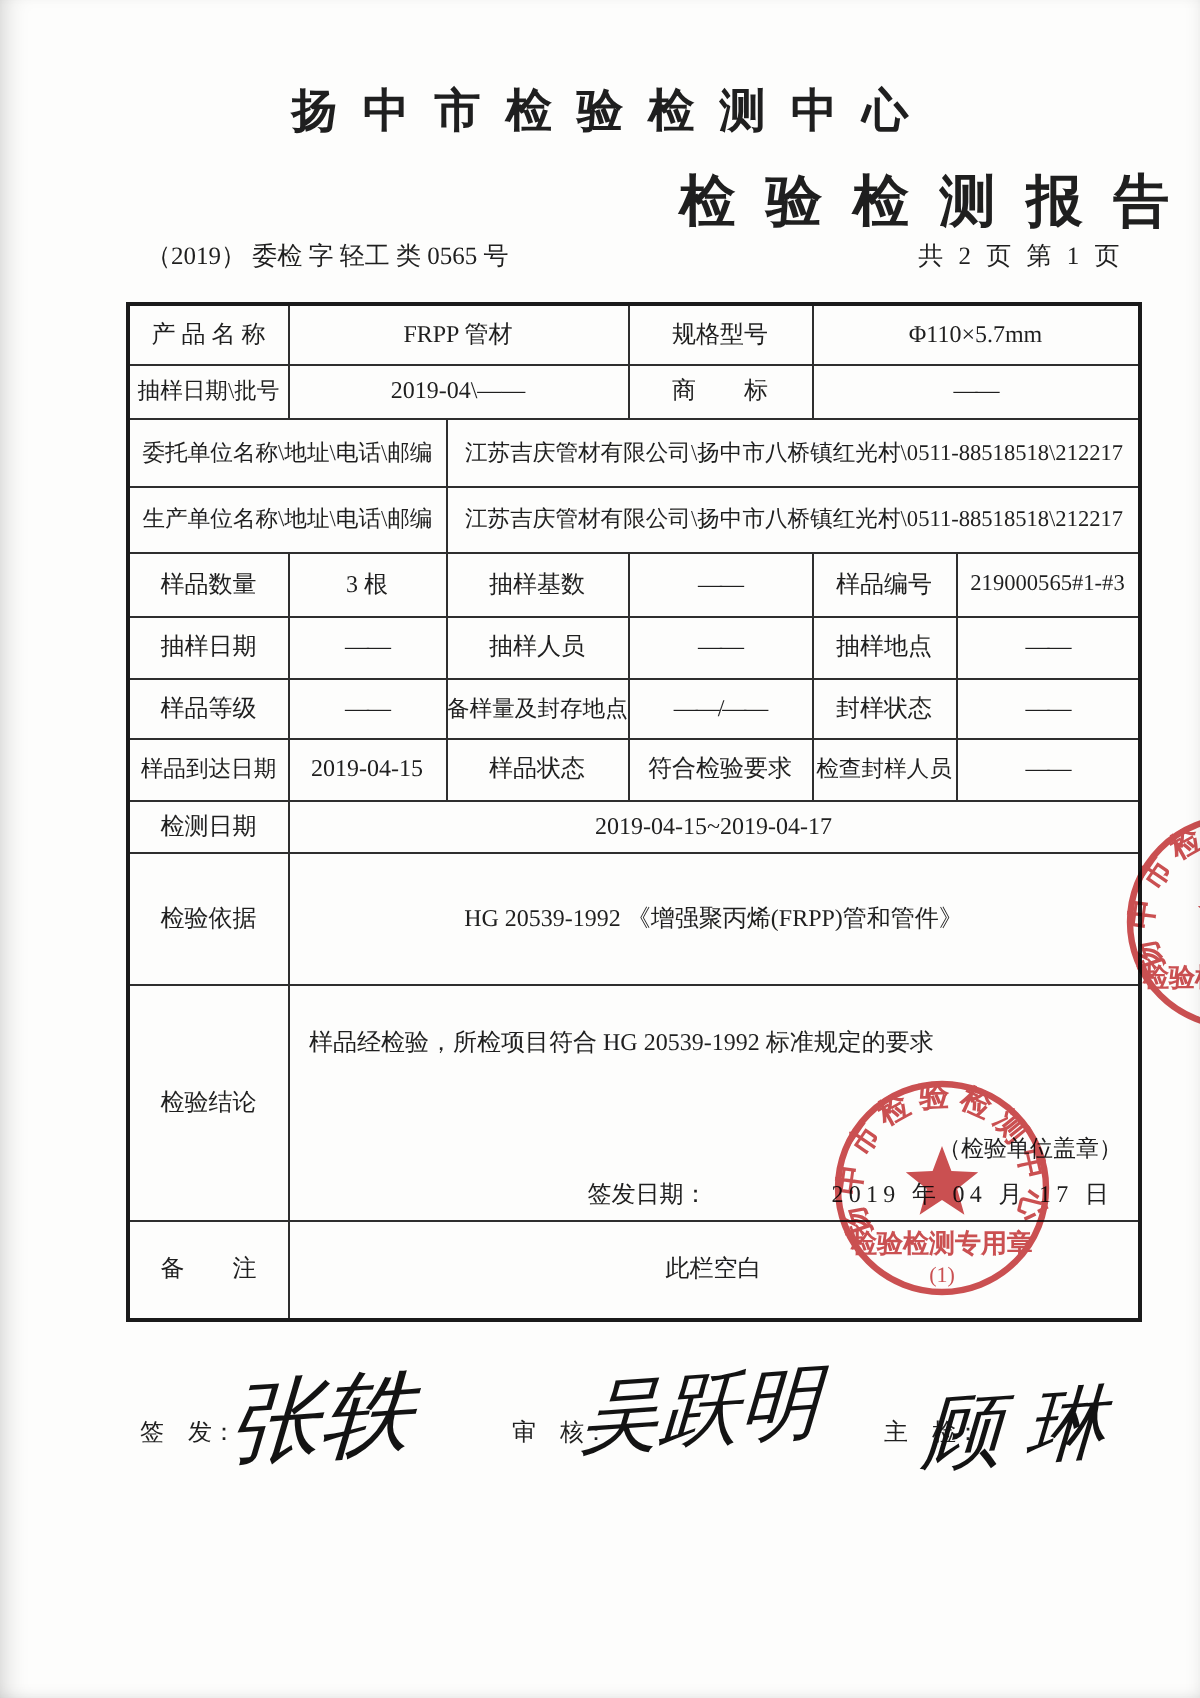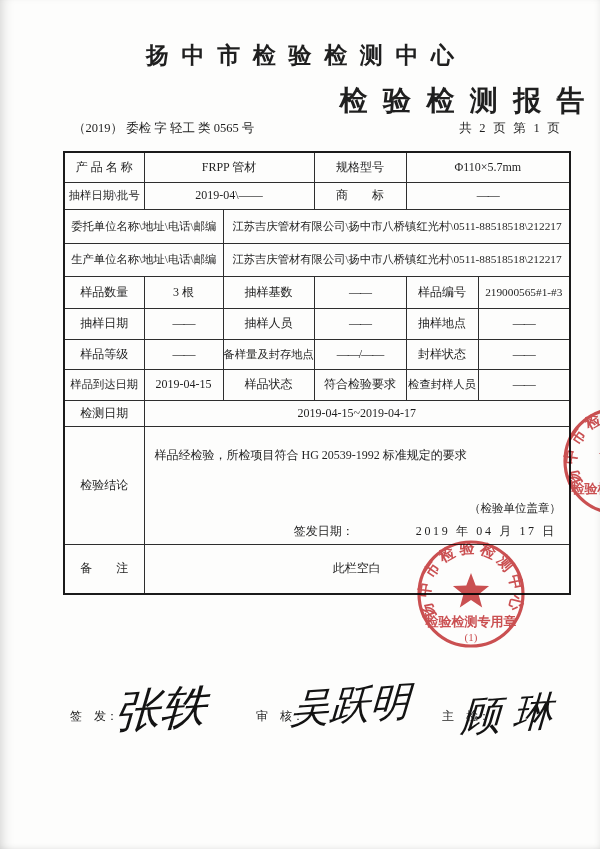--- a/index.html
+++ b/index.html
@@ -138,20 +138,24 @@
     <td>2019-04-15</td>
     <td>样品状态</td>
     <td>符合检验要求</td>
     <td class="small">检查封样人员</td>
     <td class="dash">——</td>
   </tr>
   <tr style="height:26px">
     <td>检测日期</td>
     <td colspan="5">2019-04-15~2019-04-17</td>
   </tr>
+  <tr style="height:66px">
+    <td>检验依据</td>
+    <td colspan="5" class="left">HG 20539-1992 《增强聚丙烯(FRPP)管和管件》</td>
+  </tr>
   <tr style="height:118px">
     <td>检验结论</td>
     <td colspan="5" class="concl-cell">
       <div class="concl-text">样品经检验，所检项目符合 HG 20539-1992 标准规定的要求</div>
       <div class="seal-note">（检验单位盖章）</div>
       <div class="issue-line">
         <span>签发日期：</span><span class="gap"></span><span class="issue-date">2019 年 04 月 17 日</span>
       </div>
     </td>
   </tr>

